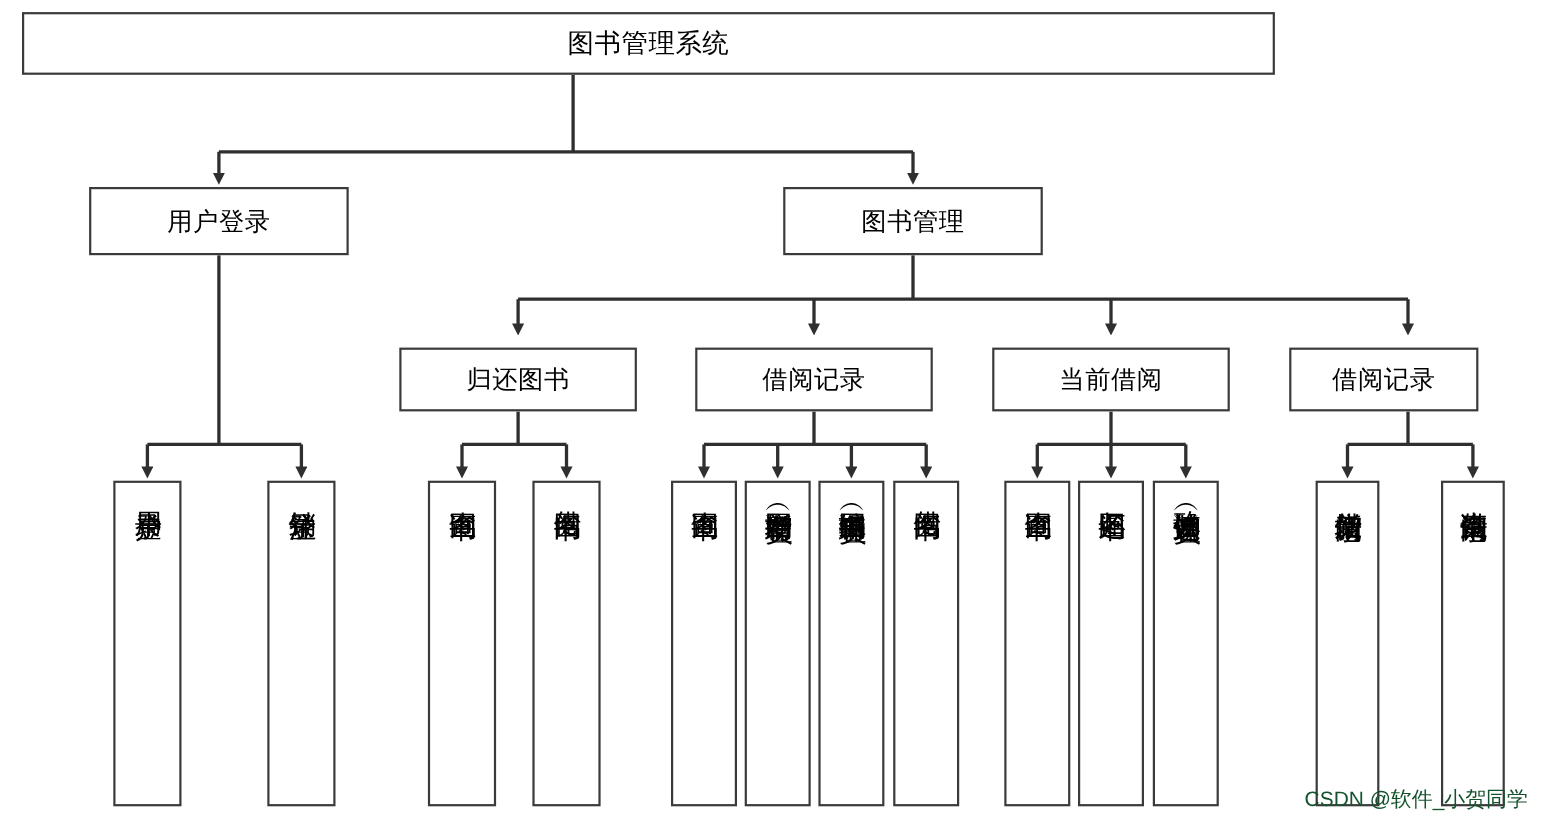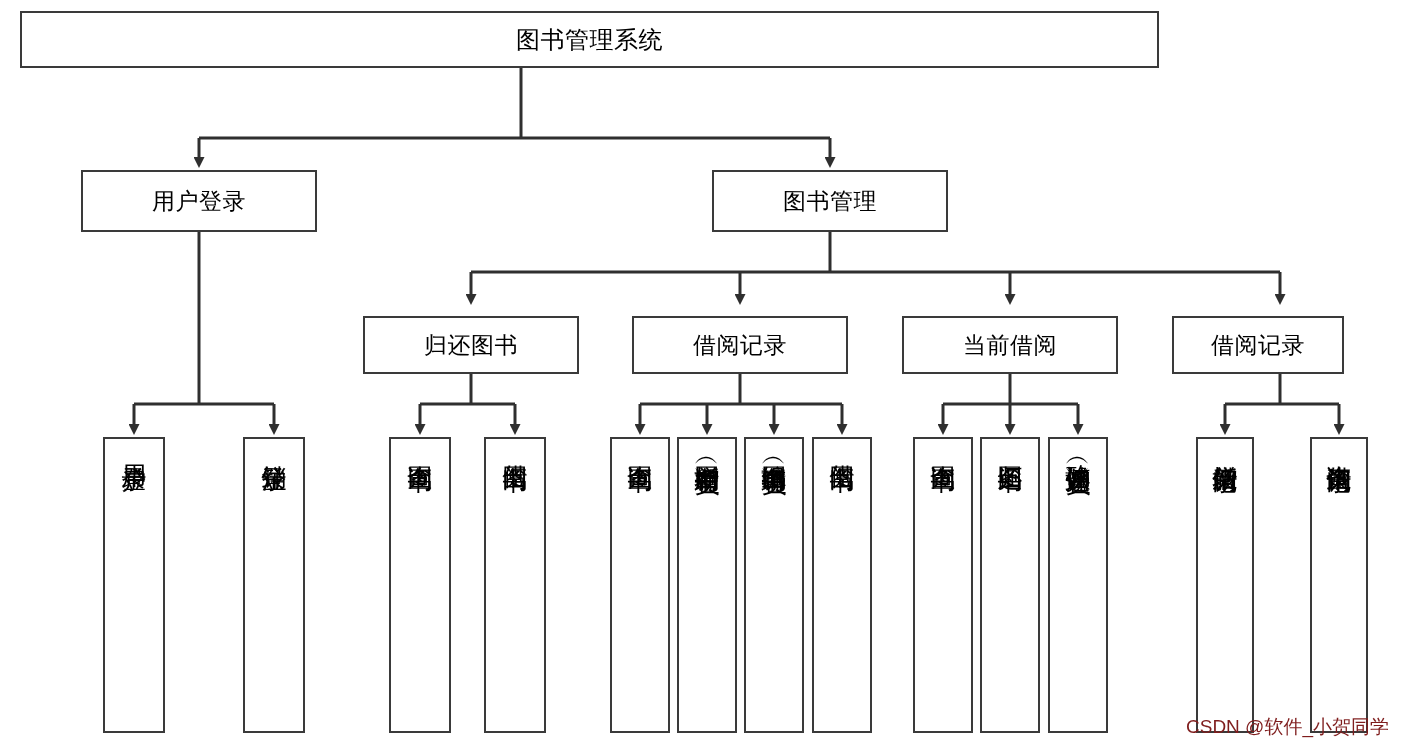--- a/index.html
+++ b/index.html
@@ -61,21 +61,21 @@
     font-size: 25px;
     line-height: 1.0;
     letter-spacing: 1px;
     white-space: nowrap;
   }
   .watermark {
     position: absolute;
     left: 1186px;
     top: 714px;
     font-size: 19px;
-    color: #7f1d1d;
+    color: #14532d;
     white-space: nowrap;
     z-index: 5;
     font-family: "Liberation Sans", "DejaVu Sans", sans-serif;
   }
 </style>
 </head>
 <body>
 
 <div id="canvas">
 

